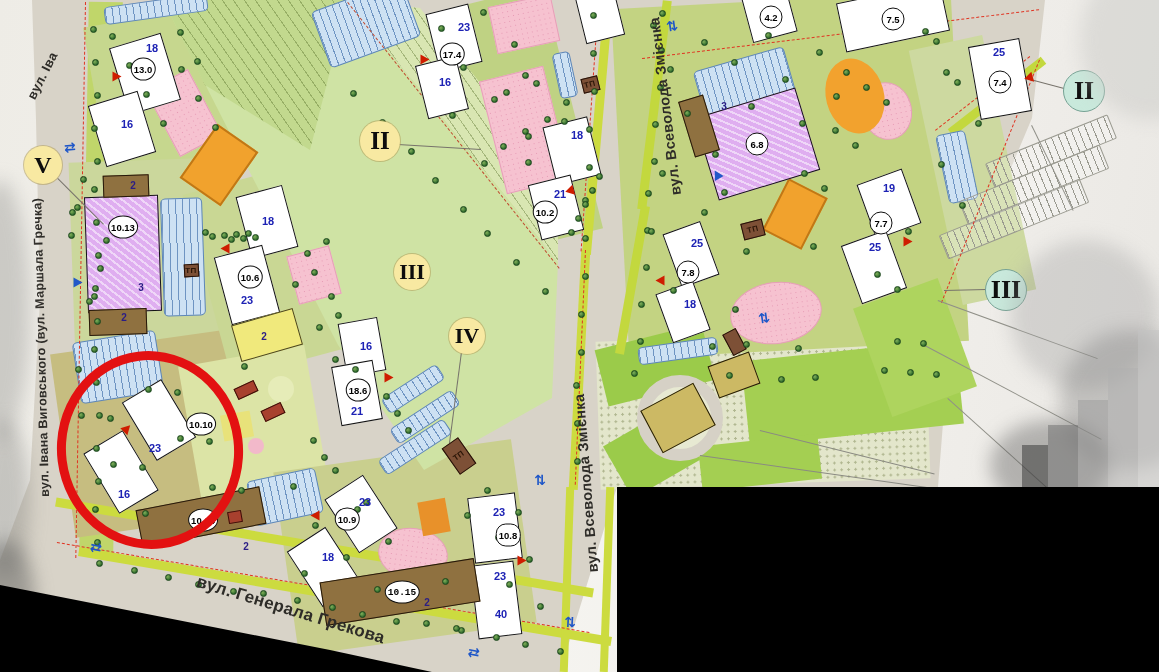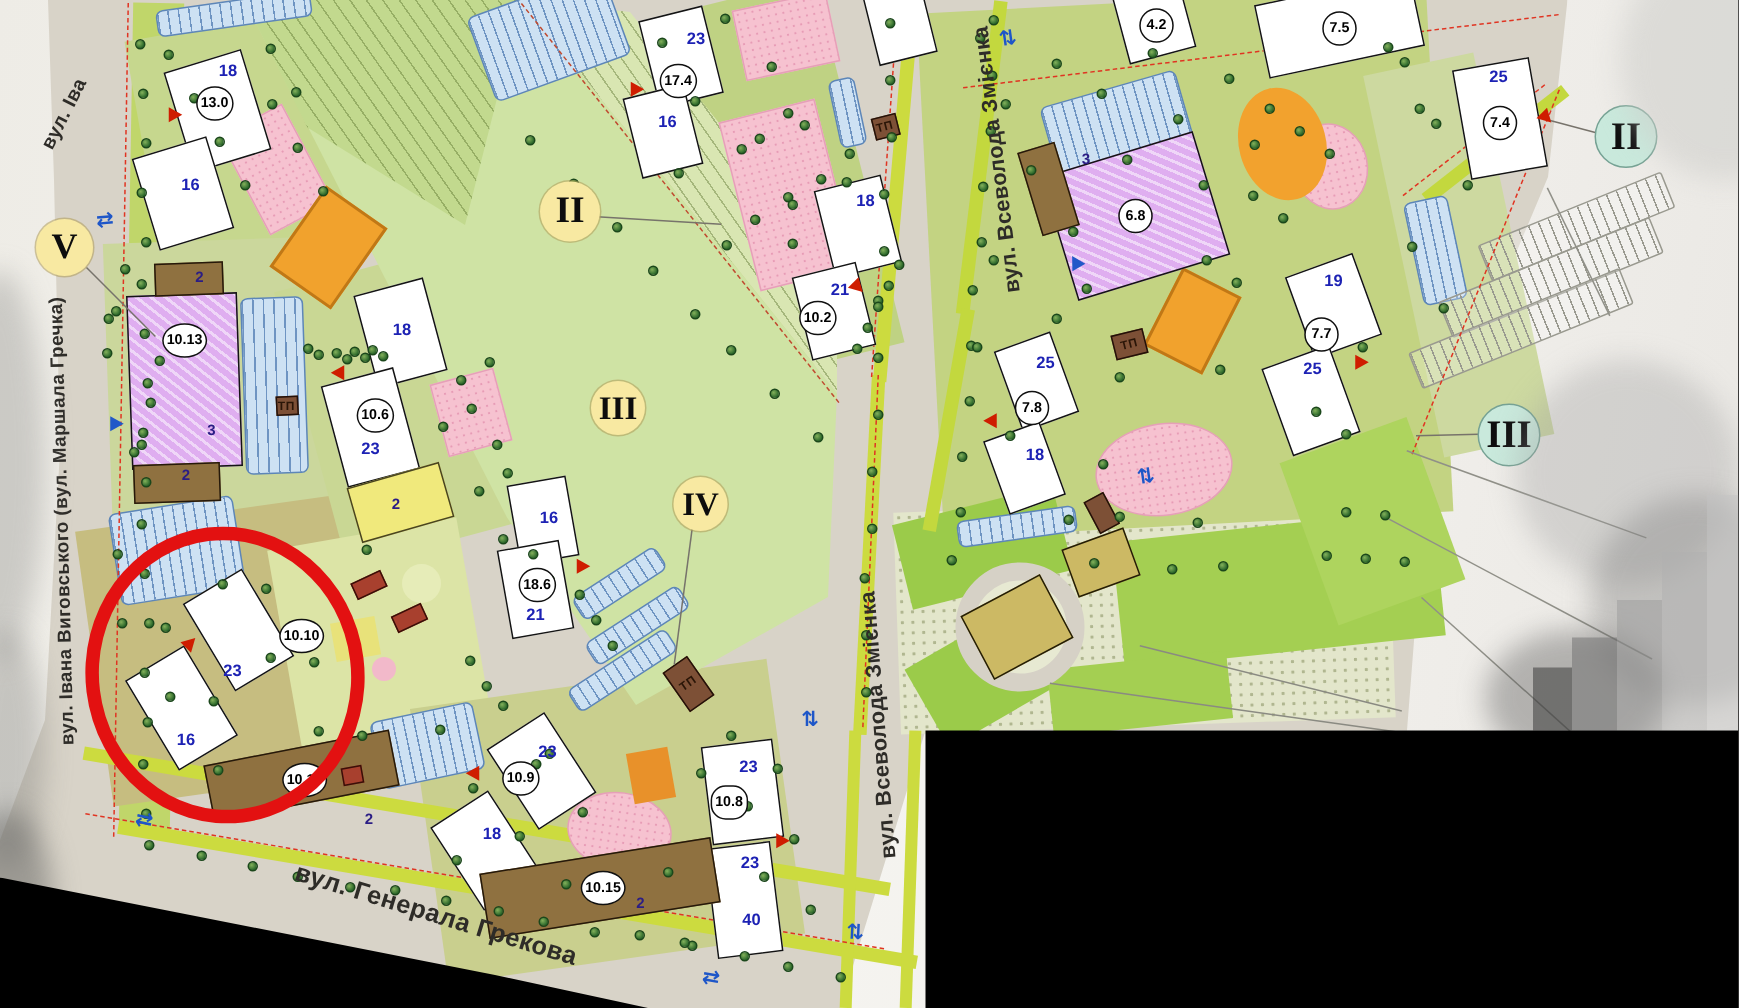--- a/index.html
+++ b/index.html
@@ -397,22 +397,22 @@
     <div class="txt f" style="left: 690px; top: 304px; transform: translate(-50%, -50%);">18</div>
     <div class="txt c" style="left: 143px; top: 69px; transform: translate(-50%, -50%);">13.0</div>
     <div class="txt c" style="left: 452px; top: 54px; transform: translate(-50%, -50%);">17.4</div>
     <div class="txt c" style="left: 545px; top: 212px; transform: translate(-50%, -50%);">10.2</div>
     <div class="txt c" style="left: 250px; top: 277px; transform: translate(-50%, -50%);">10.6</div>
     <div class="txt c" style="left: 358px; top: 390px; transform: translate(-50%, -50%);">18.6</div>
     <div class="txt c" style="left: 123px; top: 227px; transform: translate(-50%, -50%);">10.13</div>
     <div class="txt c" style="left: 163px; top: 424px; transform: translate(-50%, -50%); margin-left: 38px;">10.10</div>
     <div class="txt c" style="left: 203px; top: 520px; transform: translate(-50%, -50%);">10.14</div>
     <div class="txt c" style="left: 347px; top: 519px; transform: translate(-50%, -50%);">10.9</div>
-    <div class="txt c" style="left: 402px; top: 592px; transform: translate(-50%, -50%);">10.15</div>
-    <div class="txt c" style="left: 486px; top: 535px; transform: translate(-50%, -50%); border-radius: 10px;">10.8</div>
+    <div class="txt c" style="left: 402px; top: 592px; transform: translate(-50%, -50%); font-family: Liberation Mono, monospace;">10.15</div>
+    <div class="txt c" style="left: 508px; top: 535px; transform: translate(-50%, -50%); border-radius: 10px;">10.8</div>
     <div class="txt c" style="left: 771px; top: 17px; transform: translate(-50%, -50%);">4.2</div>
     <div class="txt c" style="left: 893px; top: 19px; transform: translate(-50%, -50%);">7.5</div>
     <div class="txt c" style="left: 1000px; top: 82px; transform: translate(-50%, -50%);">7.4</div>
     <div class="txt c" style="left: 757px; top: 144px; transform: translate(-50%, -50%);">6.8</div>
     <div class="txt c" style="left: 881px; top: 223px; transform: translate(-50%, -50%);">7.7</div>
     <div class="txt c" style="left: 688px; top: 272px; transform: translate(-50%, -50%);">7.8</div>
     <div class="txt a" style="left: 133px; top: 186px; transform: translate(-50%, -50%);">2</div>
     <div class="txt a" style="left: 141px; top: 288px; transform: translate(-50%, -50%);">3</div>
     <div class="txt a" style="left: 124px; top: 318px; transform: translate(-50%, -50%);">2</div>
     <div class="txt a" style="left: 264px; top: 337px; transform: translate(-50%, -50%);">2</div>

